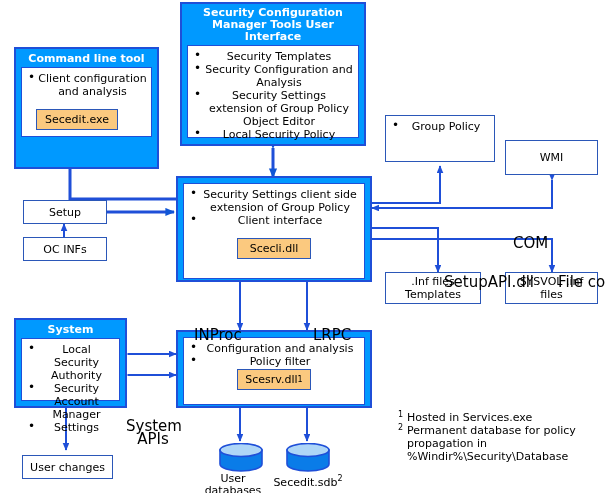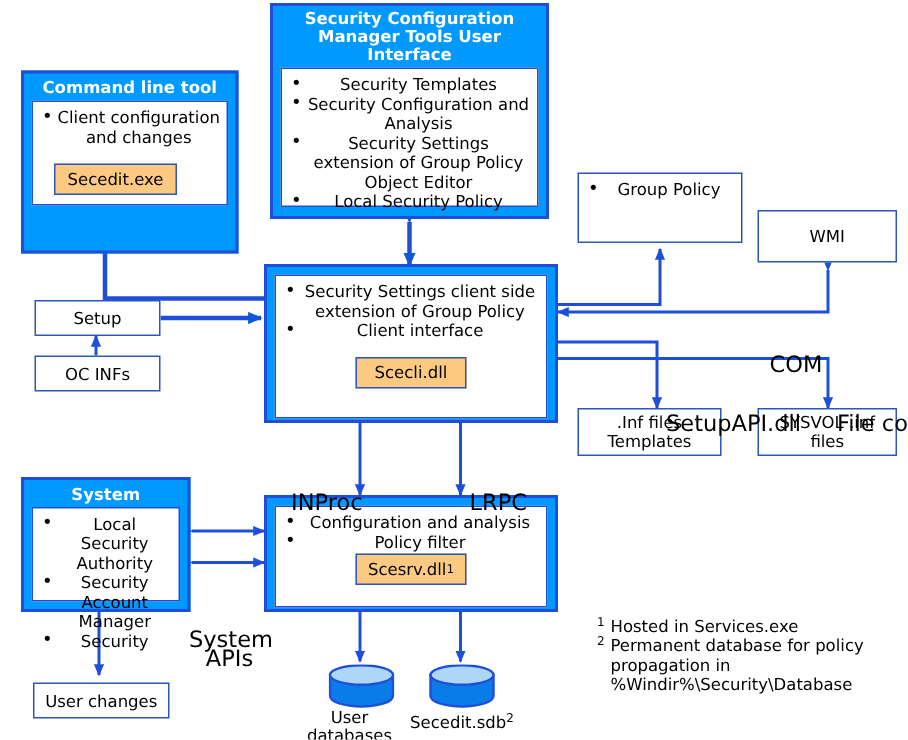--- a/index.html
+++ b/index.html
@@ -110,21 +110,21 @@
 
       <line x1="240" y1="407" x2="240" y2="441" stroke-width="2" marker-end="url(#ah)"></line>
       <line x1="307" y1="407" x2="307" y2="441" stroke-width="2" marker-end="url(#ah)"></line>
     </g>
   </svg>
 
   <div class="gbox" style="left:14px;top:47px;width:145px;height:122px;">
     <div class="ghead">Command line tool</div>
     <div class="gbody" style="height:70px;">
       <ul class="bl">
-        <li>Client configuration and changes</li>
+        <li>Client configuration and analysis</li>
       </ul>
     </div>
   </div>
   <div class="chip" style="left:36px;top:109px;width:82px;height:21px;">
     <span>Secedit.exe</span>
   </div>
 
   <div class="gbox" style="left:180px;top:2px;width:186px;height:144px;">
     <div class="ghead" style="line-height:12px;">Security Configuration Manager Tools User Interface</div>
     <div class="gbody" style="height:93px;">
@@ -148,21 +148,21 @@
   <div class="chip" style="left:237px;top:238px;width:74px;height:21px;">
     <span>Scecli.dll</span>
   </div>
 
   <div class="gbox" style="left:14px;top:318px;width:113px;height:90px;">
     <div class="ghead">System</div>
     <div class="gbody" style="height:63px;">
       <ul class="bl">
         <li>Local Security Authority</li>
         <li>Security Account Manager</li>
-        <li>Security</li>
+        <li>Settings</li>
       </ul>
     </div>
   </div>
 
   <div class="gbox noheader" style="left:176px;top:330px;width:196px;height:78px;">
     <div class="gbody" style="height:68px;">
       <ul class="bl">
         <li>Configuration and analysis</li>
         <li>Policy filter</li>
       </ul>

